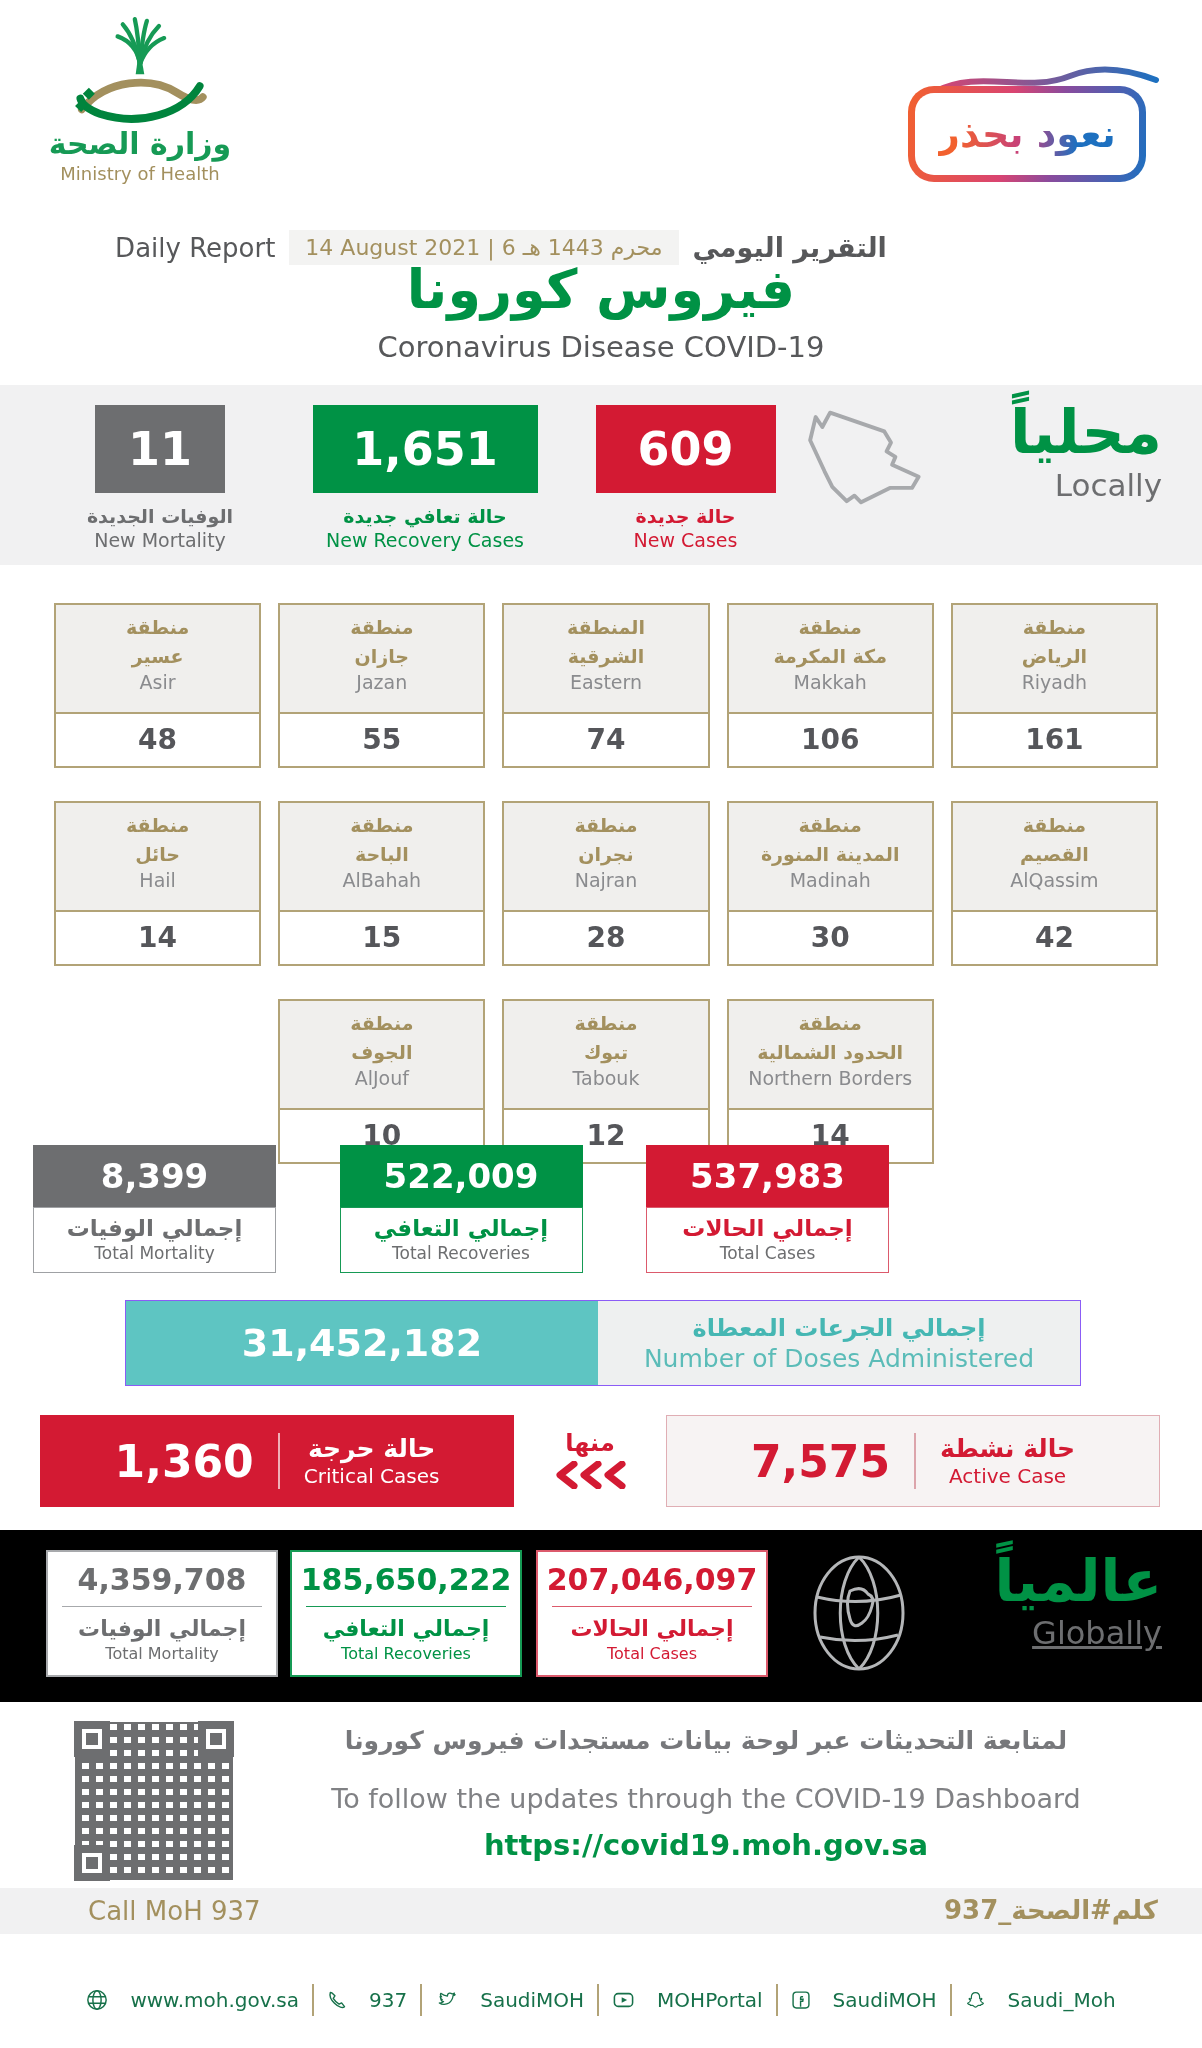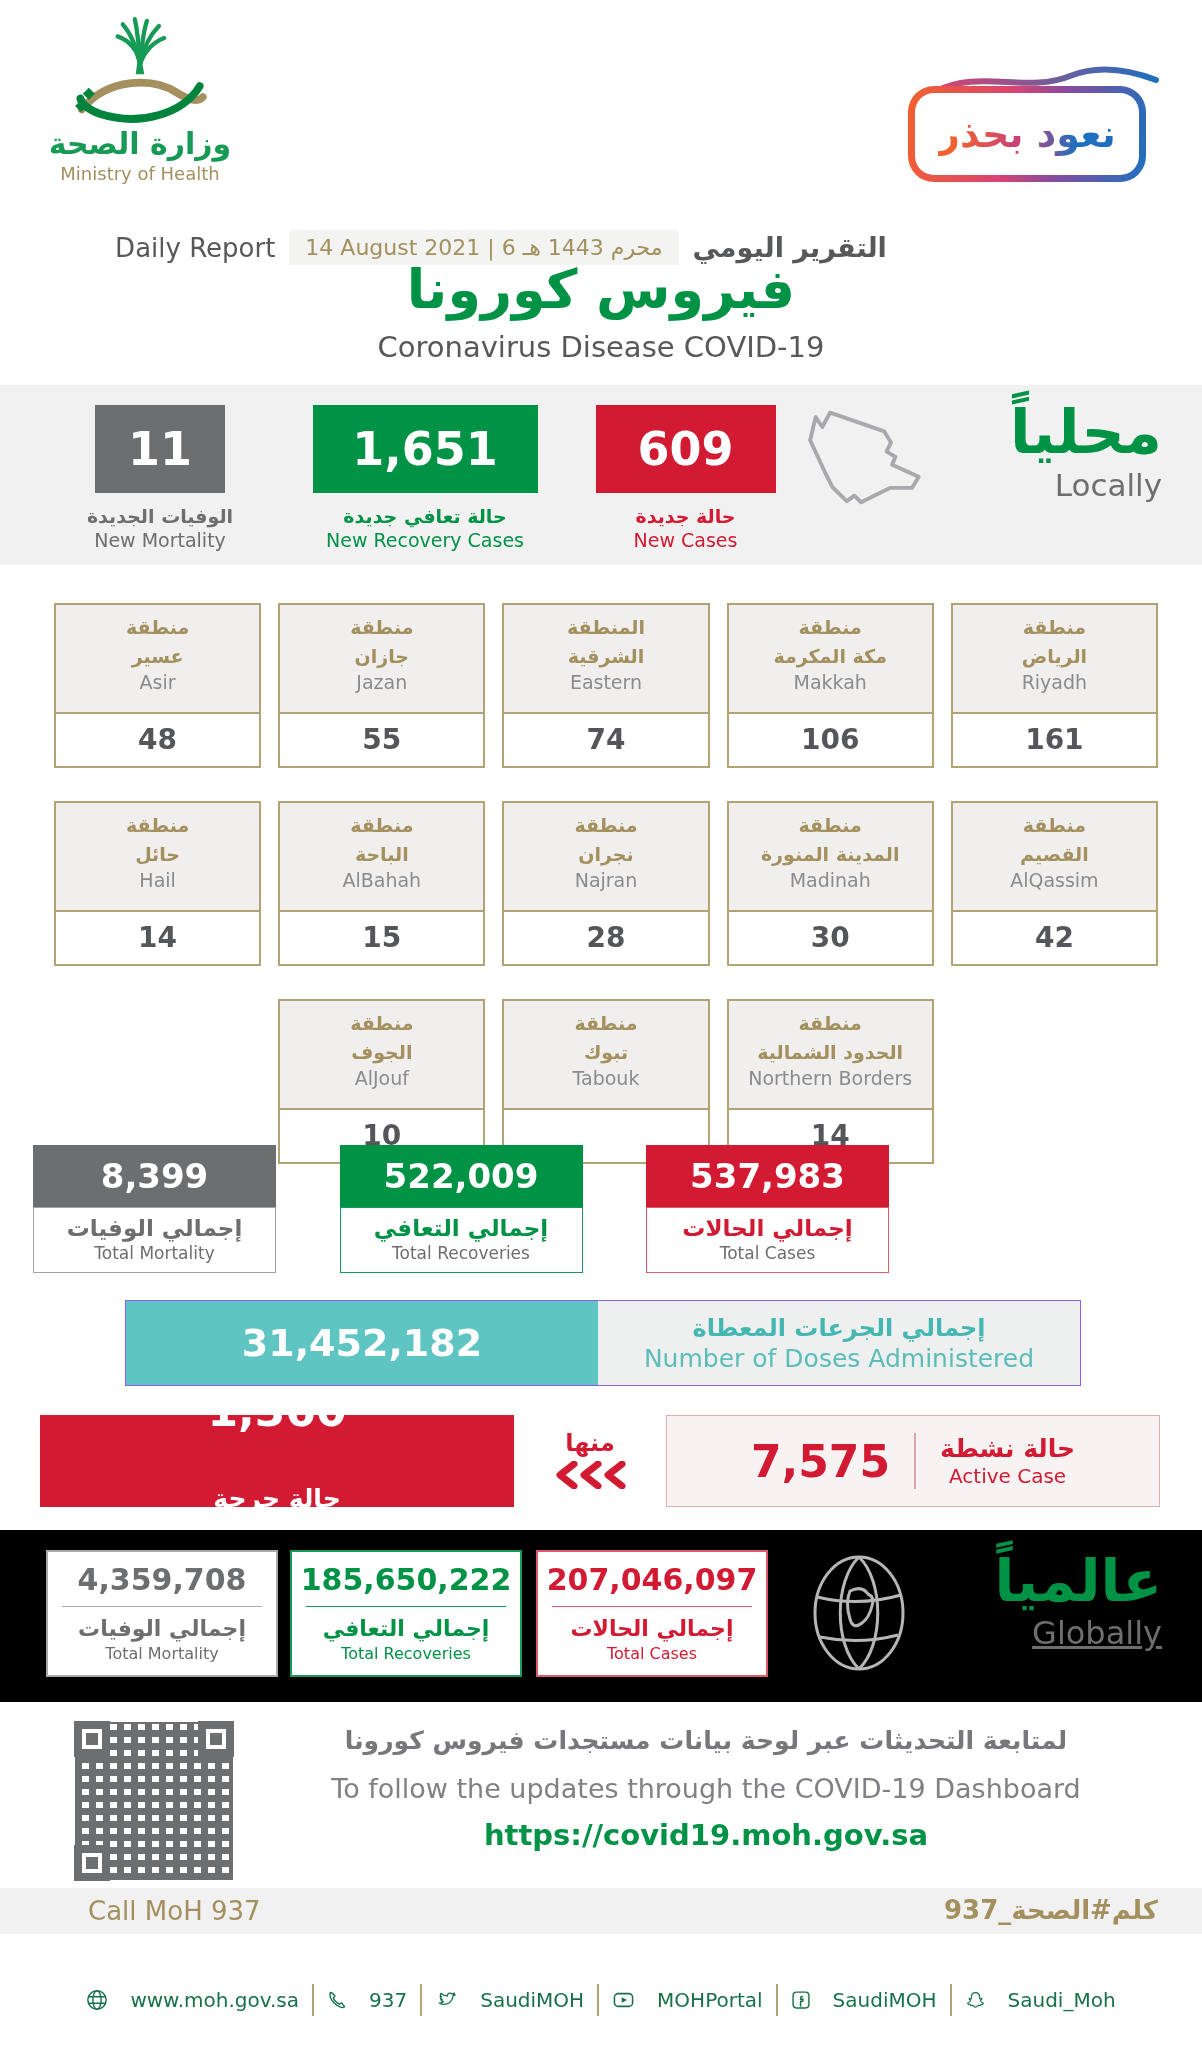--- a/index.html
+++ b/index.html
@@ -78,21 +78,21 @@
   .doses-num{width:472px;background:#5ec5c2;color:#fff;font-size:38px;font-weight:bold;
              display:flex;align-items:center;justify-content:center;}
   .doses-label{flex:1;background:#eef0f0;display:flex;flex-direction:column;
                align-items:center;justify-content:center;}
   .doses-ar{font-size:24px;font-weight:bold;color:#45b7b3;}
   .doses-en{font-size:25px;color:#5bbcb8;margin-top:2px;}
 
   
   .crit-row{position:absolute;top:1415px;left:40px;width:1120px;height:92px;display:flex;align-items:center;}
   .crit-box{width:474px;height:92px;background:#d31a33;color:#fff;display:flex;
-            align-items:center;justify-content:center;gap:24px;flex-direction:column;}
+            align-items:center;justify-content:center;gap:24px;}
   .big-num{font-size:44px;font-weight:bold;}
   .vdiv{width:2px;height:56px;background:rgba(255,255,255,.65);}
   .pair{text-align:center;}
   .pair .p-ar{font-size:25px;font-weight:bold;line-height:1.2;}
   .pair .p-en{font-size:20px;}
   .ofwhich{width:152px;text-align:center;color:#d31a33;}
   .ofwhich-ar{font-size:24px;font-weight:bold;margin-bottom:4px;}
   .active-box{flex:1;height:92px;background:#f7f3f3;border:1px solid #e0aeb4;box-sizing:border-box;
               color:#d31a33;display:flex;align-items:center;justify-content:center;gap:24px;}
   .active-box .vdiv{background:#dca4ab;}
@@ -117,21 +117,21 @@
   .dash{position:absolute;top:1712px;left:0;right:0;}
   .qr{position:absolute;left:75px;top:10px;width:158px;height:158px;
       background:
         repeating-linear-gradient(0deg,#6d6e70 0 7px,transparent 7px 13px),
         repeating-linear-gradient(90deg,#6d6e70 0 7px,rgba(255,255,255,.92) 7px 14px);}
   .finder{position:absolute;width:36px;height:36px;border:8px solid #6d6e70;background:#fff;box-sizing:border-box;}
   .finder::after{content:"";position:absolute;left:4px;top:4px;width:12px;height:12px;background:#6d6e70;}
   .f1{left:-1px;top:-1px;} .f2{right:-1px;top:-1px;} .f3{left:-1px;bottom:-1px;}
   .dash-texts{position:absolute;left:280px;right:70px;top:14px;text-align:center;}
   .dash-ar{font-size:25px;font-weight:bold;color:#77787b;}
-  .dash-en{font-size:27px;color:#808184;margin-top:18px;}
+  .dash-en{font-size:27px;color:#808184;margin-top:28px;}
   .dash-url{font-size:29px;font-weight:bold;color:#009245;margin-top:14px;display:inline-block;text-decoration:none;}
 
   
   .call-band{position:absolute;top:1888px;left:0;width:1202px;height:46px;background:#f1f1f2;}
   .call-left{position:absolute;left:88px;top:8px;font-size:26px;color:#a3905e;}
   .call-right{position:absolute;right:44px;top:7px;font-size:26px;font-weight:bold;color:#a3905e;}
   .footer-links{position:absolute;top:1984px;left:0;right:0;display:flex;justify-content:center;
                 align-items:center;}
   .flink{display:flex;align-items:center;gap:22px;color:#17714a;font-size:20px;padding:0 13px;cursor:pointer;}
   .fsep{width:2px;height:32px;background:#b2a377;}
@@ -309,20 +309,21 @@
         <div class="en">AlJouf</div>
       </div>
       <div class="rval">10</div>
     </div>
     <div class="rcard">
       <div class="rhead">
         <div class="ar" dir="rtl">منطقة</div>
         <div class="ar" dir="rtl">تبوك</div>
         <div class="en">Tabouk</div>
       </div>
+      <div class="rval">12</div>
     </div>
     <div class="rcard">
       <div class="rhead">
         <div class="ar" dir="rtl">منطقة</div>
         <div class="ar" dir="rtl">الحدود الشمالية</div>
         <div class="en">Northern Borders</div>
       </div>
       <div class="rval">14</div>
     </div>
   </div>

